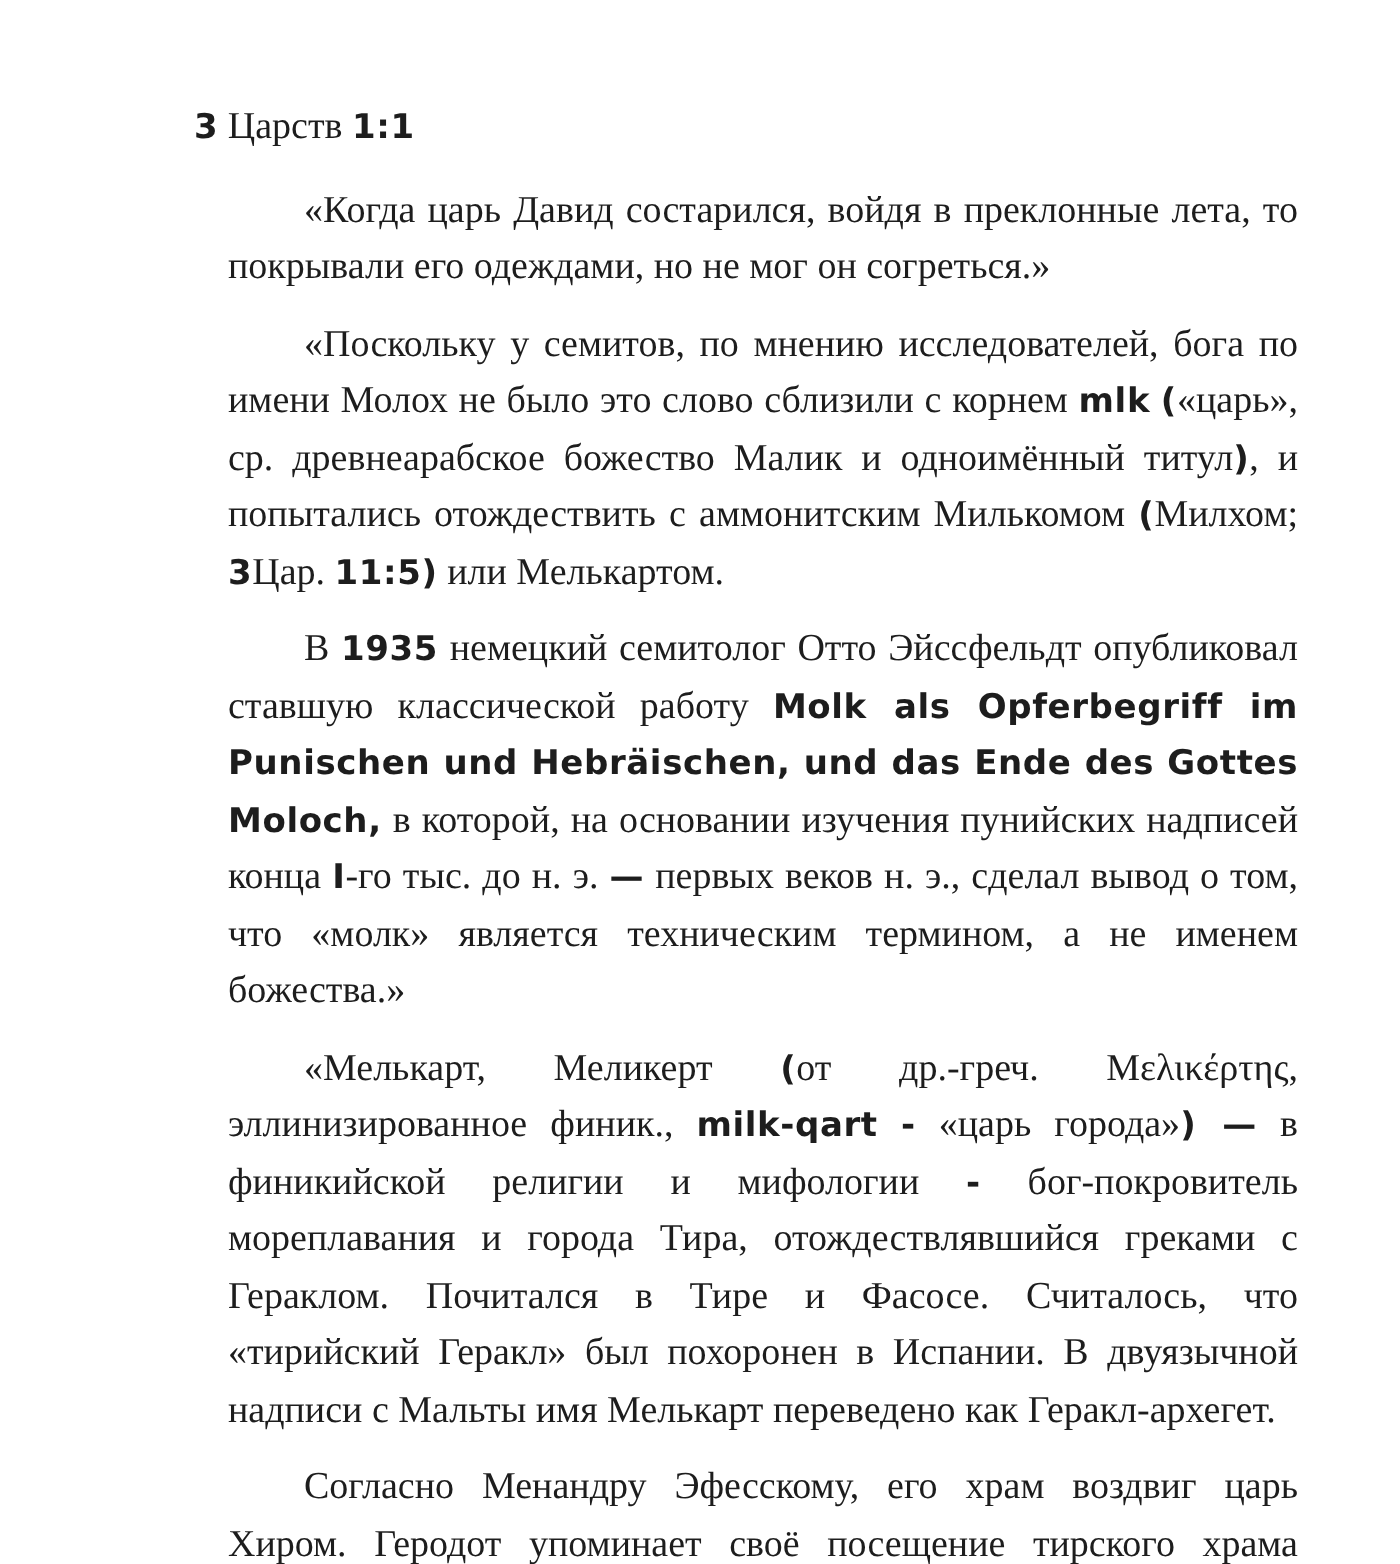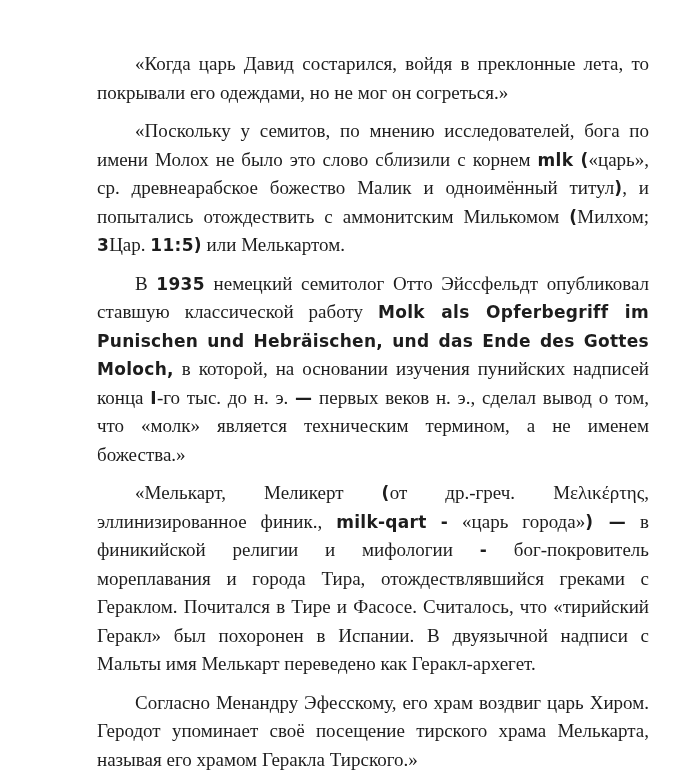--- a/index.html
+++ b/index.html
@@ -21,38 +21,39 @@
     color: #1d1d1d;
   }
   .heading {
     font-size: 19px;
     font-weight: 400;
     margin: 0 0 13px 0;
     line-height: 28.5px;
     text-align: left;
   }
   .doc-body p {
-    margin: 0 0 10px 0;
+    margin: 0 0 10px 17px;
     text-indent: 38px;
     text-align: justify;
   }
   .doc-body p:last-child { margin-bottom: 0; }
   
   .dec {
     font-family: "DejaVu Sans", sans-serif;
     font-weight: 700;
     font-size: 17px;
     letter-spacing: 0.3px;
   }
   .reg { }
 </style>
 </head>
 <body>
 
 <div class="page" style="background: rgb(255, 255, 255); color: rgb(29, 29, 29);">
+  <h1 class="heading"><span class="dec">3</span><span class="reg"> Царств </span><span class="dec">1:1</span></h1>
   <div class="doc-body">
       <p><span class="reg">«Когда царь Давид состарился, войдя в преклонные лета, то покрывали его одеждами, но не мог он согреться.»</span></p>
       <p><span class="reg">«Поскольку у семитов, по мнению исследователей, бога по имени Молох не было это слово сблизили с корнем </span><span class="dec">mlk</span><span class="reg"> </span><span class="dec">(</span><span class="reg">«царь», ср. древнеарабское божество Малик и одноимённый титул</span><span class="dec">)</span><span class="reg">, и попытались отождествить с аммонитским Милькомом </span><span class="dec">(</span><span class="reg">Милхом; </span><span class="dec">3</span><span class="reg">Цар. </span><span class="dec">11:5)</span><span class="reg"> или Мелькартом.</span></p>
       <p><span class="reg">В </span><span class="dec">1935</span><span class="reg"> немецкий семитолог Отто Эйссфельдт опубликовал ставшую классической работу </span><span class="dec">Molk als Opferbegriff im Punischen und Hebräischen, und das Ende des Gottes Moloch,</span><span class="reg"> в которой, на основании изучения пунийских надписей конца </span><span class="dec">I</span><span class="reg">-го тыс. до н. э. </span><span class="dec">—</span><span class="reg"> первых веков н. э., сделал вывод о том, что «молк» является техническим термином, а не именем божества.»</span></p>
       <p><span class="reg">«Мелькарт, Меликерт </span><span class="dec">(</span><span class="reg">от др.-греч. Μελικέρτης, эллинизированное финик., </span><span class="dec">milk-qart</span><span class="reg"> </span><span class="dec">-</span><span class="reg"> «царь города»</span><span class="dec">) —</span><span class="reg"> в финикийской религии и мифологии </span><span class="dec">-</span><span class="reg"> бог-покровитель мореплавания и города Тира, отождествлявшийся греками с Гераклом. Почитался в Тире и Фасосе. Считалось, что «тирийский Геракл» был похоронен в Испании. В двуязычной надписи с Мальты имя Мелькарт переведено как Геракл-архегет.</span></p>
       <p><span class="reg">Согласно Менандру Эфесскому, его храм воздвиг царь Хиром. Геродот упоминает своё посещение тирского храма Мелькарта, называя его храмом Геракла Тирского.»</span></p>
     </div>
 </div>
 
 </body></html>

